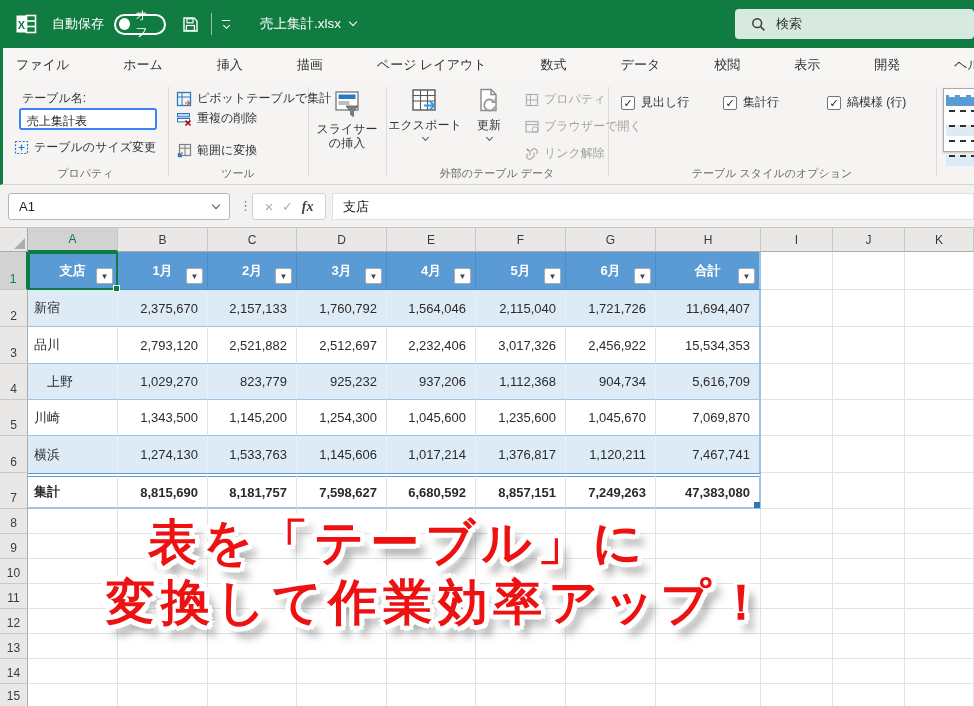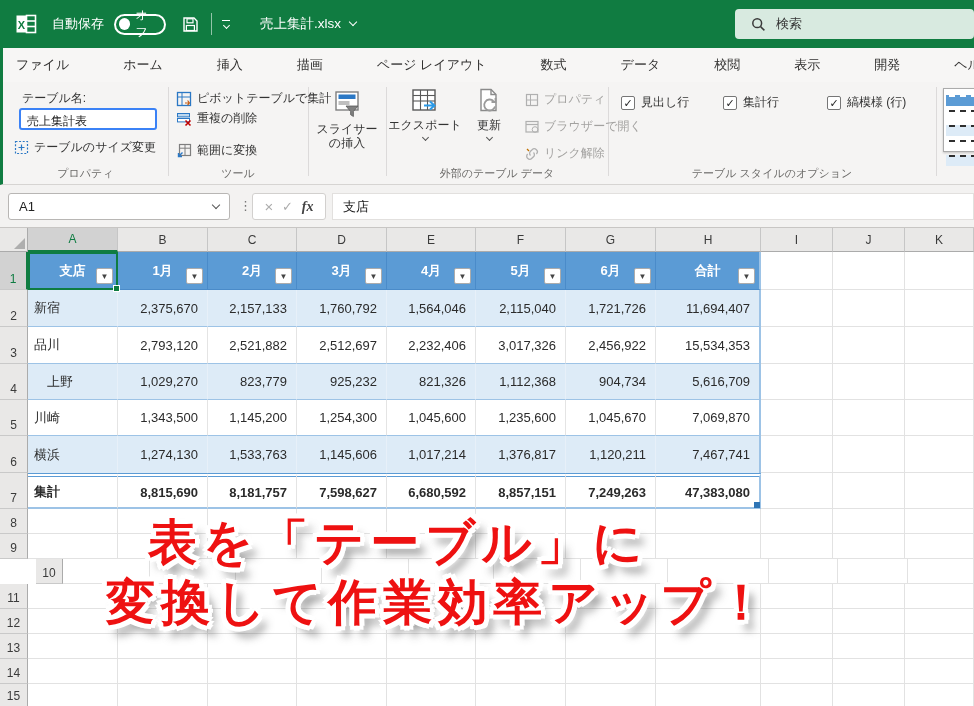--- a/index.html
+++ b/index.html
@@ -397,21 +397,21 @@
         <div class="cell" style="width: 72px;"></div>
         <div class="cell" style="width: 72px;"></div>
         <div class="cell" style="width: 69px;"></div>
       </div>
       <div class="grow" style="height: 36px;">
         <div class="rhcell">4</div>
         <div class="cell band txt" style="width: 90px; padding-left: 19px;">上野</div>
         <div class="cell band num" style="width: 90px;">1,029,270</div>
         <div class="cell band num" style="width: 89px;">823,779</div>
         <div class="cell band num" style="width: 90px;">925,232</div>
-        <div class="cell band num" style="width: 89px;">821,326</div>
+        <div class="cell band num" style="width: 89px;">937,206</div>
         <div class="cell band num" style="width: 90px;">1,112,368</div>
         <div class="cell band num" style="width: 90px;">904,734</div>
         <div class="cell band num tr-edge" style="width: 105px;">5,616,709</div>
         <div class="cell" style="width: 72px;"></div>
         <div class="cell" style="width: 72px;"></div>
         <div class="cell" style="width: 69px;"></div>
       </div>
       <div class="grow" style="height: 36px;">
         <div class="rhcell">5</div>
         <div class="cell wrow txt" style="width: 90px;">川崎</div>
@@ -475,21 +475,21 @@
         <div class="cell" style="width: 89px;"></div>
         <div class="cell" style="width: 90px;"></div>
         <div class="cell" style="width: 89px;"></div>
         <div class="cell" style="width: 90px;"></div>
         <div class="cell" style="width: 90px;"></div>
         <div class="cell" style="width: 105px;"></div>
         <div class="cell" style="width: 72px;"></div>
         <div class="cell" style="width: 72px;"></div>
         <div class="cell" style="width: 69px;"></div>
       </div>
-      <div class="grow" style="height: 25px; margin-left: 36px;">
+      <div class="grow" style="height: 25px;">
         <div class="rhcell">10</div>
         <div class="cell" style="width: 90px;"></div>
         <div class="cell" style="width: 90px;"></div>
         <div class="cell" style="width: 89px;"></div>
         <div class="cell" style="width: 90px;"></div>
         <div class="cell" style="width: 89px;"></div>
         <div class="cell" style="width: 90px;"></div>
         <div class="cell" style="width: 90px;"></div>
         <div class="cell" style="width: 105px;"></div>
         <div class="cell" style="width: 72px;"></div>

